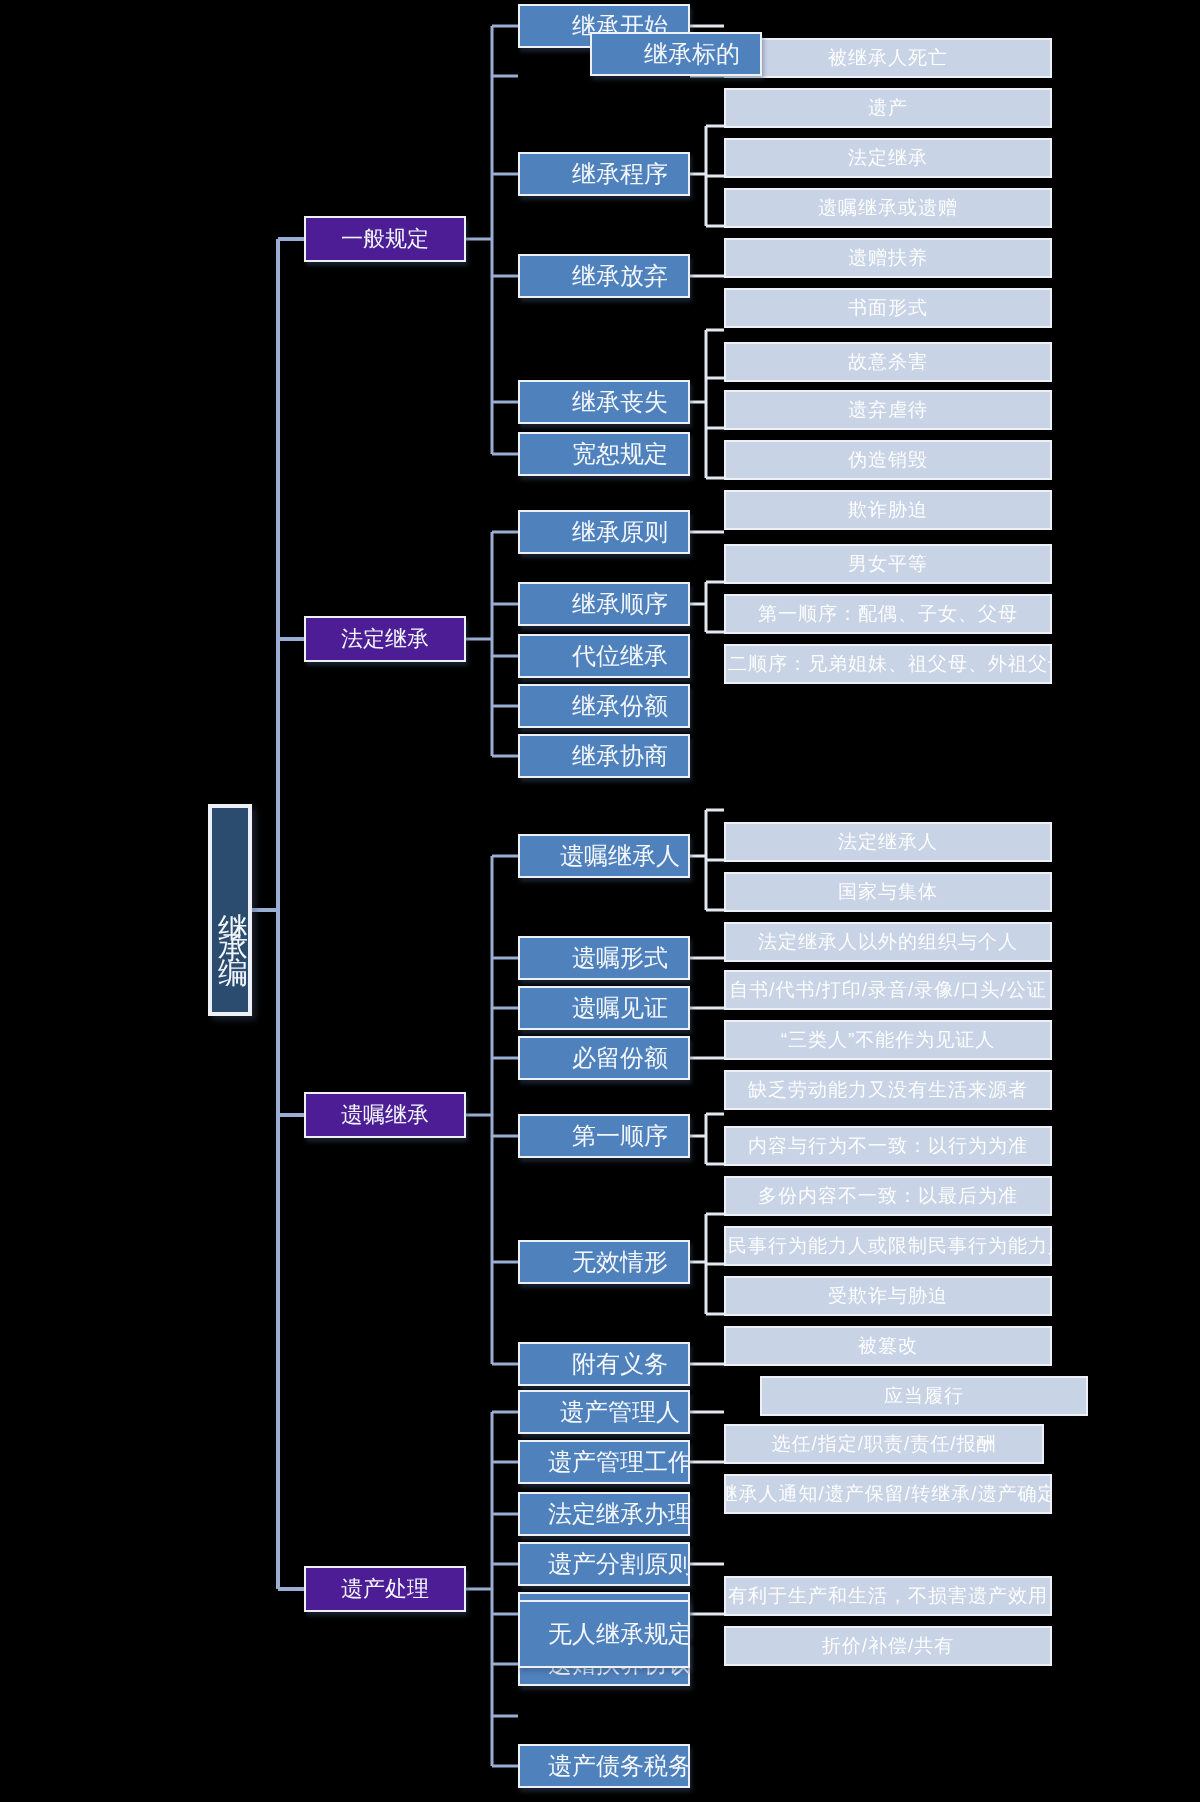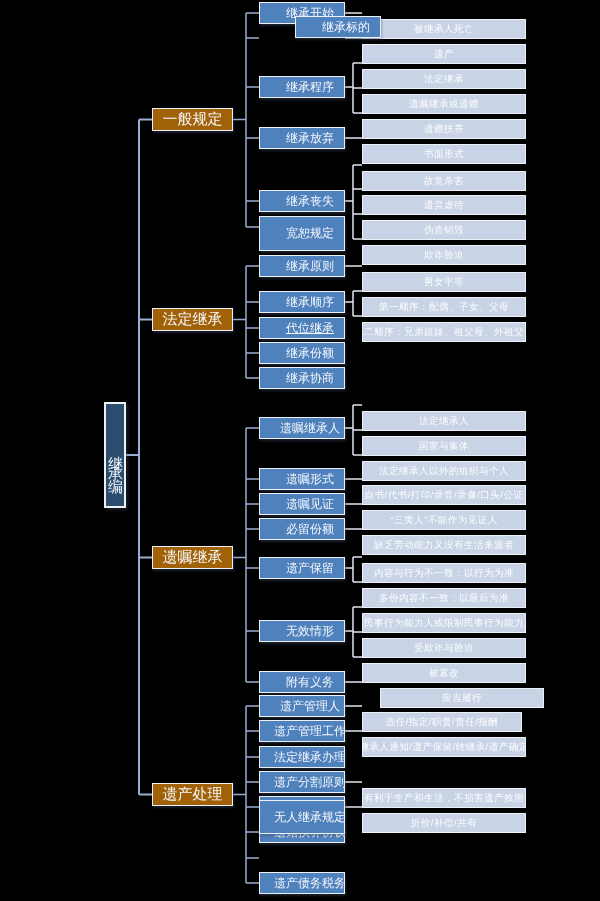--- a/index.html
+++ b/index.html
@@ -12,21 +12,21 @@
     position:absolute;display:flex;align-items:center;justify-content:center;
     box-sizing:border-box;text-align:center;white-space:nowrap;overflow:hidden;
   }
   .root{
     background:#2B4C6E;border:2px solid #EDF1F6;color:#F2F6FA;
     font-size:15px;writing-mode:vertical-rl;text-orientation:upright;
     letter-spacing:11px;padding-top:10px;
     box-shadow:2px 2px 3px rgba(70,90,120,.35);
   }
   .l1{
-    background:#a16207;border:1.5px solid #EDF1F6;color:#F4F7FB;font-size:15px;
+    background:#4c1d95;border:1.5px solid #EDF1F6;color:#F4F7FB;font-size:11px;
     box-shadow:1px 2px 2px rgba(60,80,110,.4);
   }
   .l2{
     background:#4F81BD;border:1.5px solid #EDF1F6;color:#F4F7FB;font-size:12px;
     box-shadow:1px 2px 2px rgba(60,80,110,.4);
     padding-left:16px;
   }
   .leaf{
     background:#C9D3E6;border:1.5px solid #EDF1F7;color:rgba(255,255,255,.96);
     font-size:9.5px;letter-spacing:.5px;margin-top:16px;
@@ -130,42 +130,42 @@
       <div class="node leaf" style="left: 362px; top: 53px; width: 164px; height: 20px;">法定继承</div>
       <div class="node leaf" style="left: 362px; top: 78px; width: 164px; height: 20px;">遗嘱继承或遗赠</div>
       <div class="node leaf" style="left: 362px; top: 103px; width: 164px; height: 20px;">遗赠扶养</div>
       <div class="node l2" style="left: 259px; top: 127px; width: 86px; height: 22px;">继承放弃</div>
       <div class="node leaf" style="left: 362px; top: 128px; width: 164px; height: 20px;">书面形式</div>
       <div class="node l2" style="left: 259px; top: 190px; width: 86px; height: 22px;">继承丧失</div>
       <div class="node leaf" style="left: 362px; top: 155px; width: 164px; height: 20px;">故意杀害</div>
       <div class="node leaf" style="left: 362px; top: 179px; width: 164px; height: 20px;">遗弃虐待</div>
       <div class="node leaf" style="left: 362px; top: 204px; width: 164px; height: 20px;">伪造销毁</div>
       <div class="node leaf" style="left: 362px; top: 229px; width: 164px; height: 20px;">欺诈胁迫</div>
-      <div class="node l2" style="left: 259px; top: 216px; width: 86px; height: 35px;">宽恕规定</div>
+      <div class="node l2" style="left: 259px; top: 216px; width: 86px; height: 22px;">宽恕规定</div>
       <div class="node l1" style="left: 152px; top: 308px; width: 81px; height: 23px;">法定继承</div>
       <div class="node l2" style="left: 259px; top: 255px; width: 86px; height: 22px;">继承原则</div>
       <div class="node leaf" style="left: 362px; top: 256px; width: 164px; height: 20px;">男女平等</div>
       <div class="node l2" style="left: 259px; top: 291px; width: 86px; height: 22px;">继承顺序</div>
       <div class="node leaf" style="left: 362px; top: 281px; width: 164px; height: 20px;">第一顺序：配偶、子女、父母</div>
       <div class="node leaf" style="left: 362px; top: 306px; width: 164px; height: 20px;">第二顺序：兄弟姐妹、祖父母、外祖父母</div>
-      <div class="node l2" style="left: 259px; top: 317px; width: 86px; height: 22px; text-decoration: underline;">代位继承</div>
+      <div class="node l2" style="left: 259px; top: 317px; width: 86px; height: 22px;">代位继承</div>
       <div class="node l2" style="left: 259px; top: 342px; width: 86px; height: 22px; text-align: right;">继承份额</div>
       <div class="node l2" style="left: 259px; top: 367px; width: 86px; height: 22px;">继承协商</div>
       <div class="node l1" style="left: 152px; top: 546px; width: 81px; height: 23px;">遗嘱继承</div>
       <div class="node l2" style="left: 259px; top: 417px; width: 86px; height: 22px;">遗嘱继承人</div>
       <div class="node leaf" style="left: 362px; top: 395px; width: 164px; height: 20px;">法定继承人</div>
       <div class="node leaf" style="left: 362px; top: 420px; width: 164px; height: 20px;">国家与集体</div>
       <div class="node leaf" style="left: 362px; top: 445px; width: 164px; height: 20px;">法定继承人以外的组织与个人</div>
       <div class="node l2" style="left: 259px; top: 468px; width: 86px; height: 22px;">遗嘱形式</div>
       <div class="node leaf" style="left: 362px; top: 469px; width: 164px; height: 20px;">自书/代书/打印/录音/录像/口头/公证</div>
       <div class="node l2" style="left: 259px; top: 493px; width: 86px; height: 22px;">遗嘱见证</div>
       <div class="node leaf" style="left: 362px; top: 494px; width: 164px; height: 20px;">“三类人”不能作为见证人</div>
       <div class="node l2" style="left: 259px; top: 518px; width: 86px; height: 22px;">必留份额</div>
       <div class="node leaf" style="left: 362px; top: 519px; width: 164px; height: 20px;">缺乏劳动能力又没有生活来源者</div>
-      <div class="node l2" style="left: 259px; top: 557px; width: 86px; height: 22px;">遗产保留</div>
+      <div class="node l2" style="left: 259px; top: 557px; width: 86px; height: 22px;">第一顺序</div>
       <div class="node leaf" style="left: 362px; top: 547px; width: 164px; height: 20px;">内容与行为不一致：以行为为准</div>
       <div class="node leaf" style="left: 362px; top: 572px; width: 164px; height: 20px;">多份内容不一致：以最后为准</div>
       <div class="node l2" style="left: 259px; top: 620px; width: 86px; height: 22px;">无效情形</div>
       <div class="node leaf" style="left: 362px; top: 597px; width: 164px; height: 20px;">无民事行为能力人或限制民事行为能力人</div>
       <div class="node leaf" style="left: 362px; top: 622px; width: 164px; height: 20px;">受欺诈与胁迫</div>
       <div class="node leaf" style="left: 362px; top: 647px; width: 164px; height: 20px;">被篡改</div>
       <div class="node l2" style="left: 259px; top: 671px; width: 86px; height: 22px;">附有义务</div>
       <div class="node leaf" style="left: 380px; top: 672px; width: 164px; height: 20px;">应当履行</div>
       <div class="node l1" style="left: 152px; top: 783px; width: 81px; height: 23px;">遗产处理</div>
       <div class="node l2" style="left: 259px; top: 695px; width: 86px; height: 22px;">遗产管理人</div>

